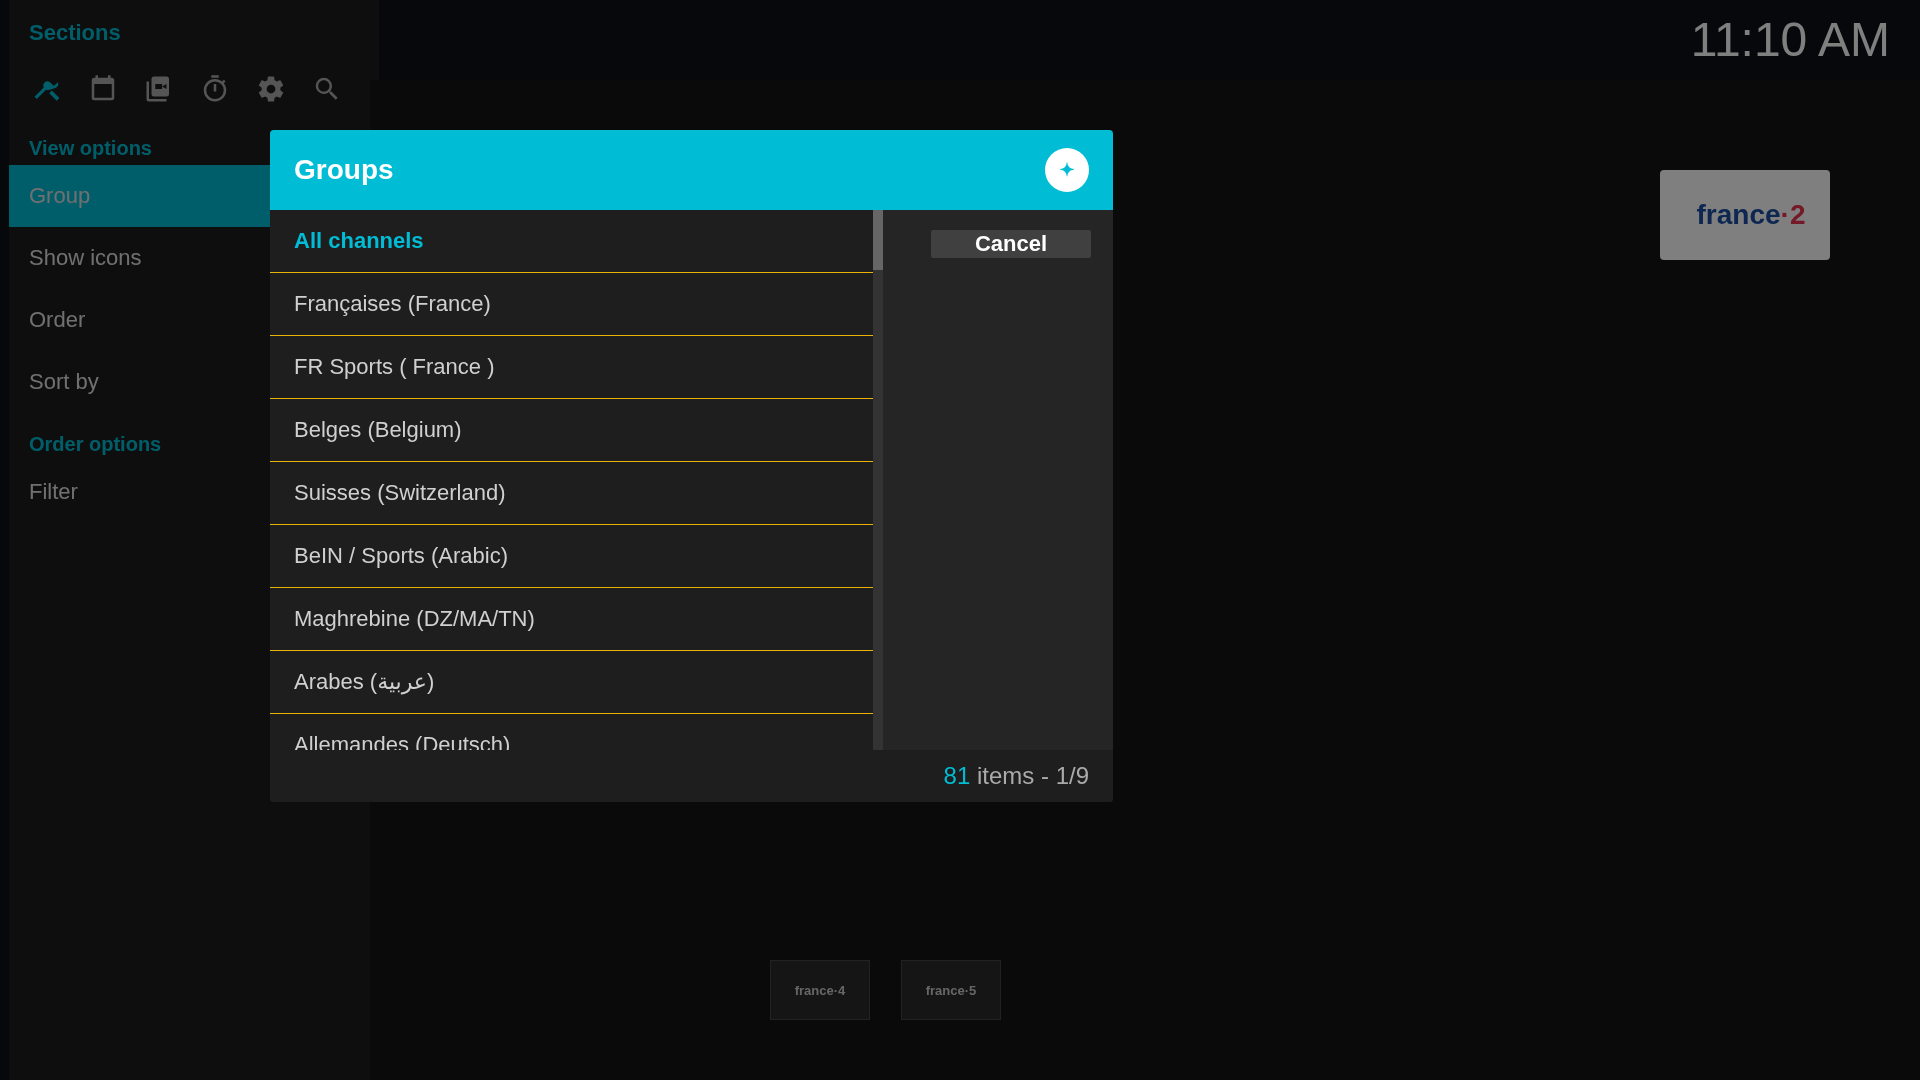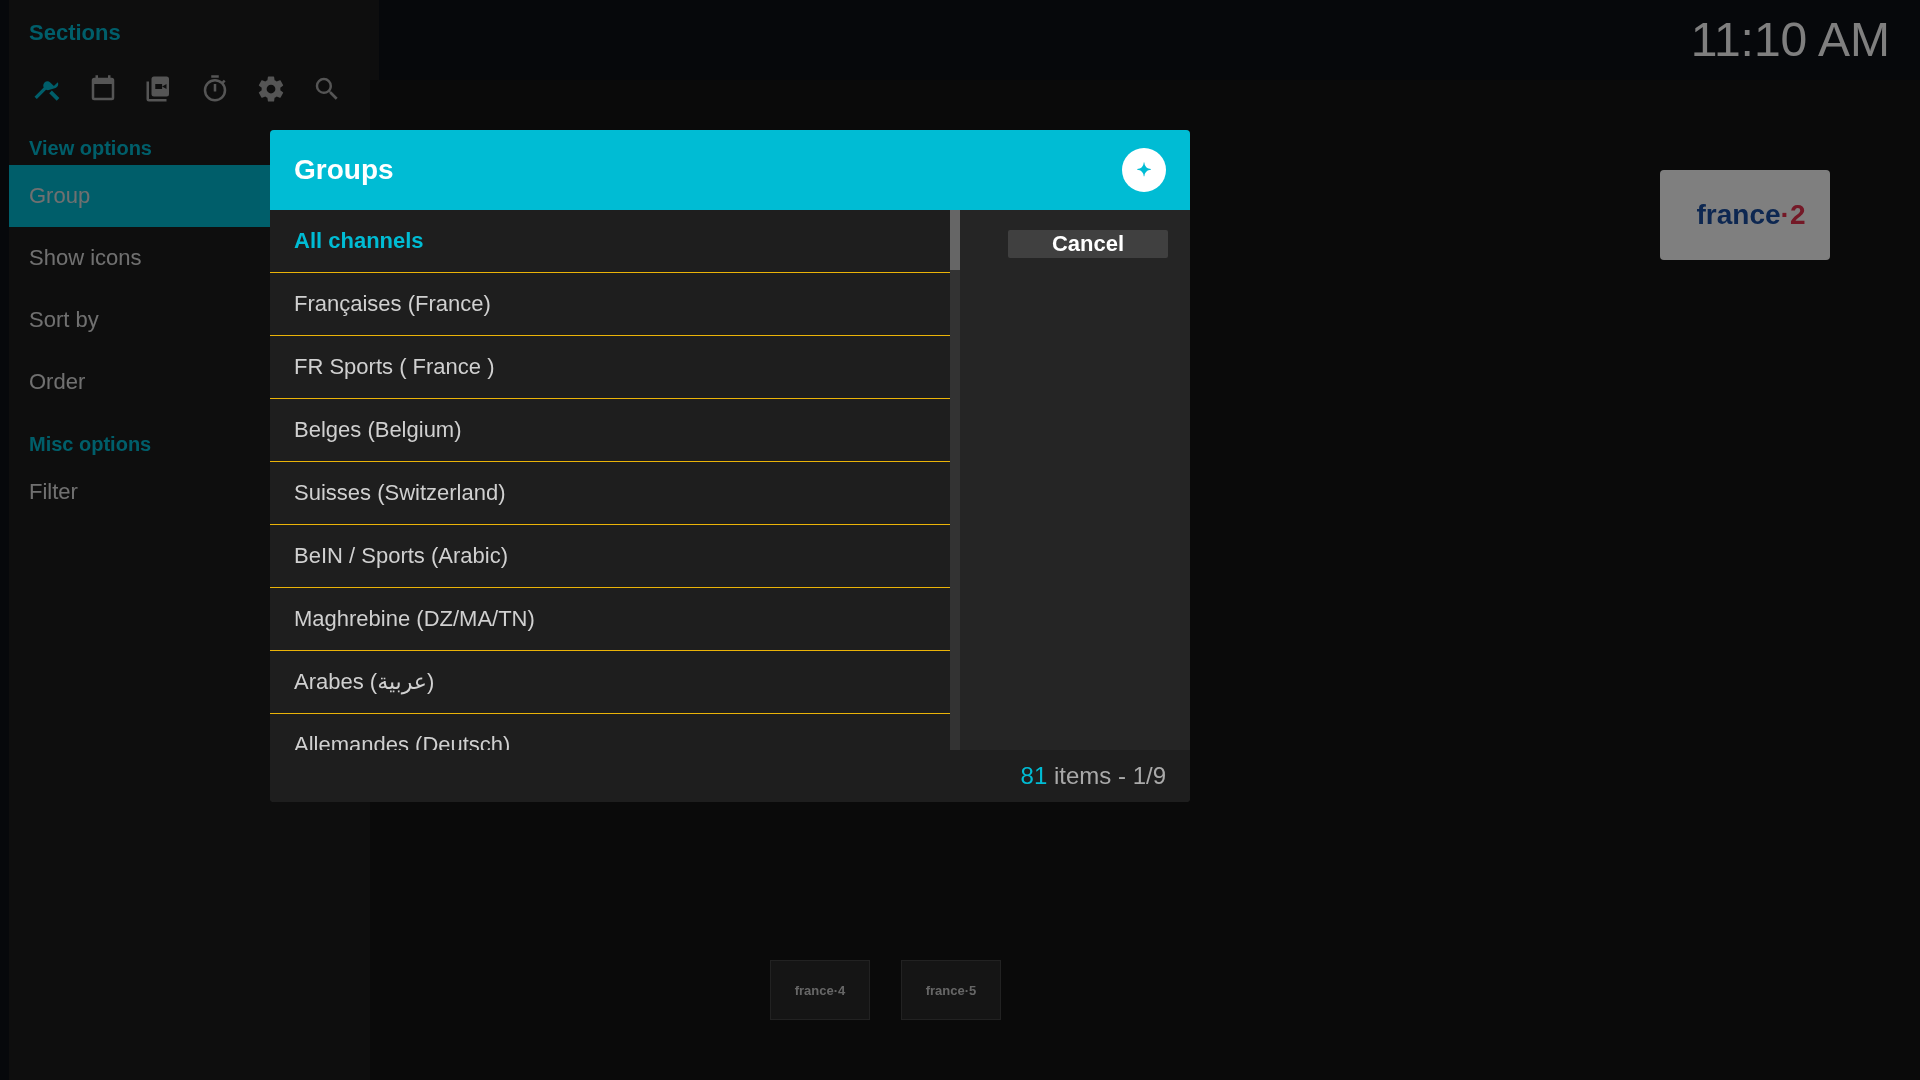--- a/index.html
+++ b/index.html
@@ -178,21 +178,21 @@
       width: 1920px;
       height: 1080px;
       background: rgba(0,0,0,0.5);
     }
 
     
     .groups-dialog {
       position: absolute;
       top: 130px;
       left: 270px;
-      width: 920px;
+      width: 843px;
       background: #2a2a2a;
       border-radius: 4px;
       overflow: hidden;
     }
 
     .dialog-header {
       background: #00bcd4;
       padding: 18px 24px;
       display: flex;
       align-items: center;
@@ -356,30 +356,30 @@
   <div class="sidebar-row active-row">
     <span class="row-label">Group</span>
     <span class="row-value">All ch</span>
   </div>
 
   <div class="sidebar-row">
     <span class="row-label">Show icons</span>
   </div>
 
   <div class="sidebar-row">
+    <span class="row-label">Order</span>
+    <span class="row-value">Asc...</span>
+  </div>
+
+  <div class="sidebar-row">
     <span class="row-label">Sort by</span>
     <span class="row-value">N</span>
   </div>
 
-  <div class="sidebar-row">
-    <span class="row-label">Order</span>
-    <span class="row-value">Asc...</span>
-  </div>
-
-  <div class="misc-options-label">Misc options</div>
+  <div class="misc-options-label">Order options</div>
 
   <div class="sidebar-row">
     <span class="row-label">Filter</span>
   </div>
 </div>
 
 <div class="channel-area">
   <div class="channel-label">[FR] FRANCE 2 HD</div>
 
   <div class="france2-area">

